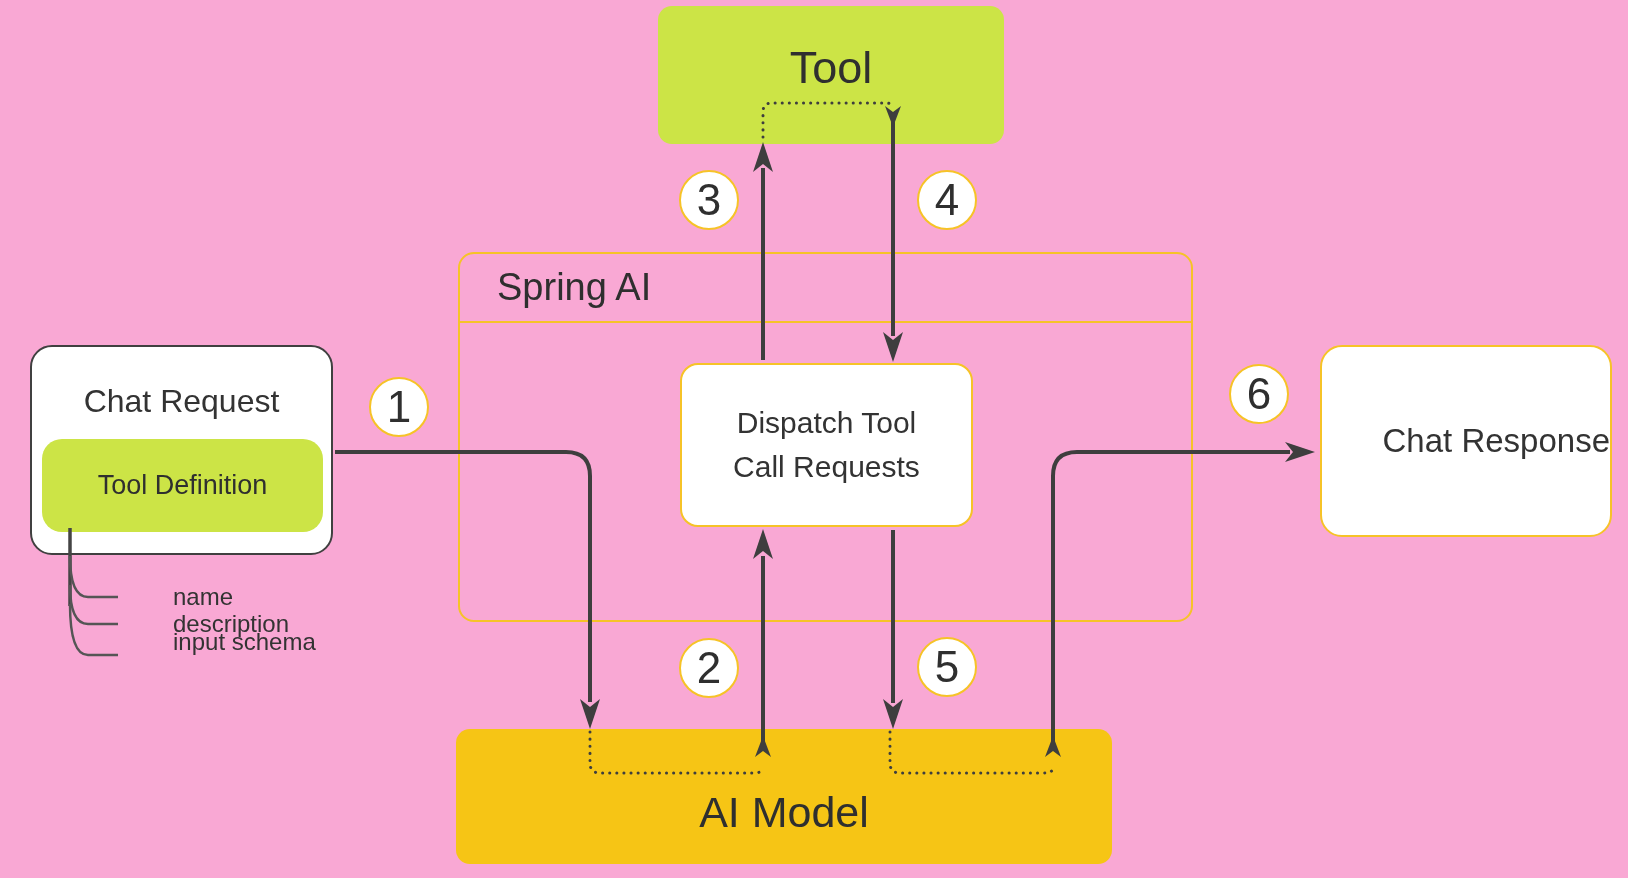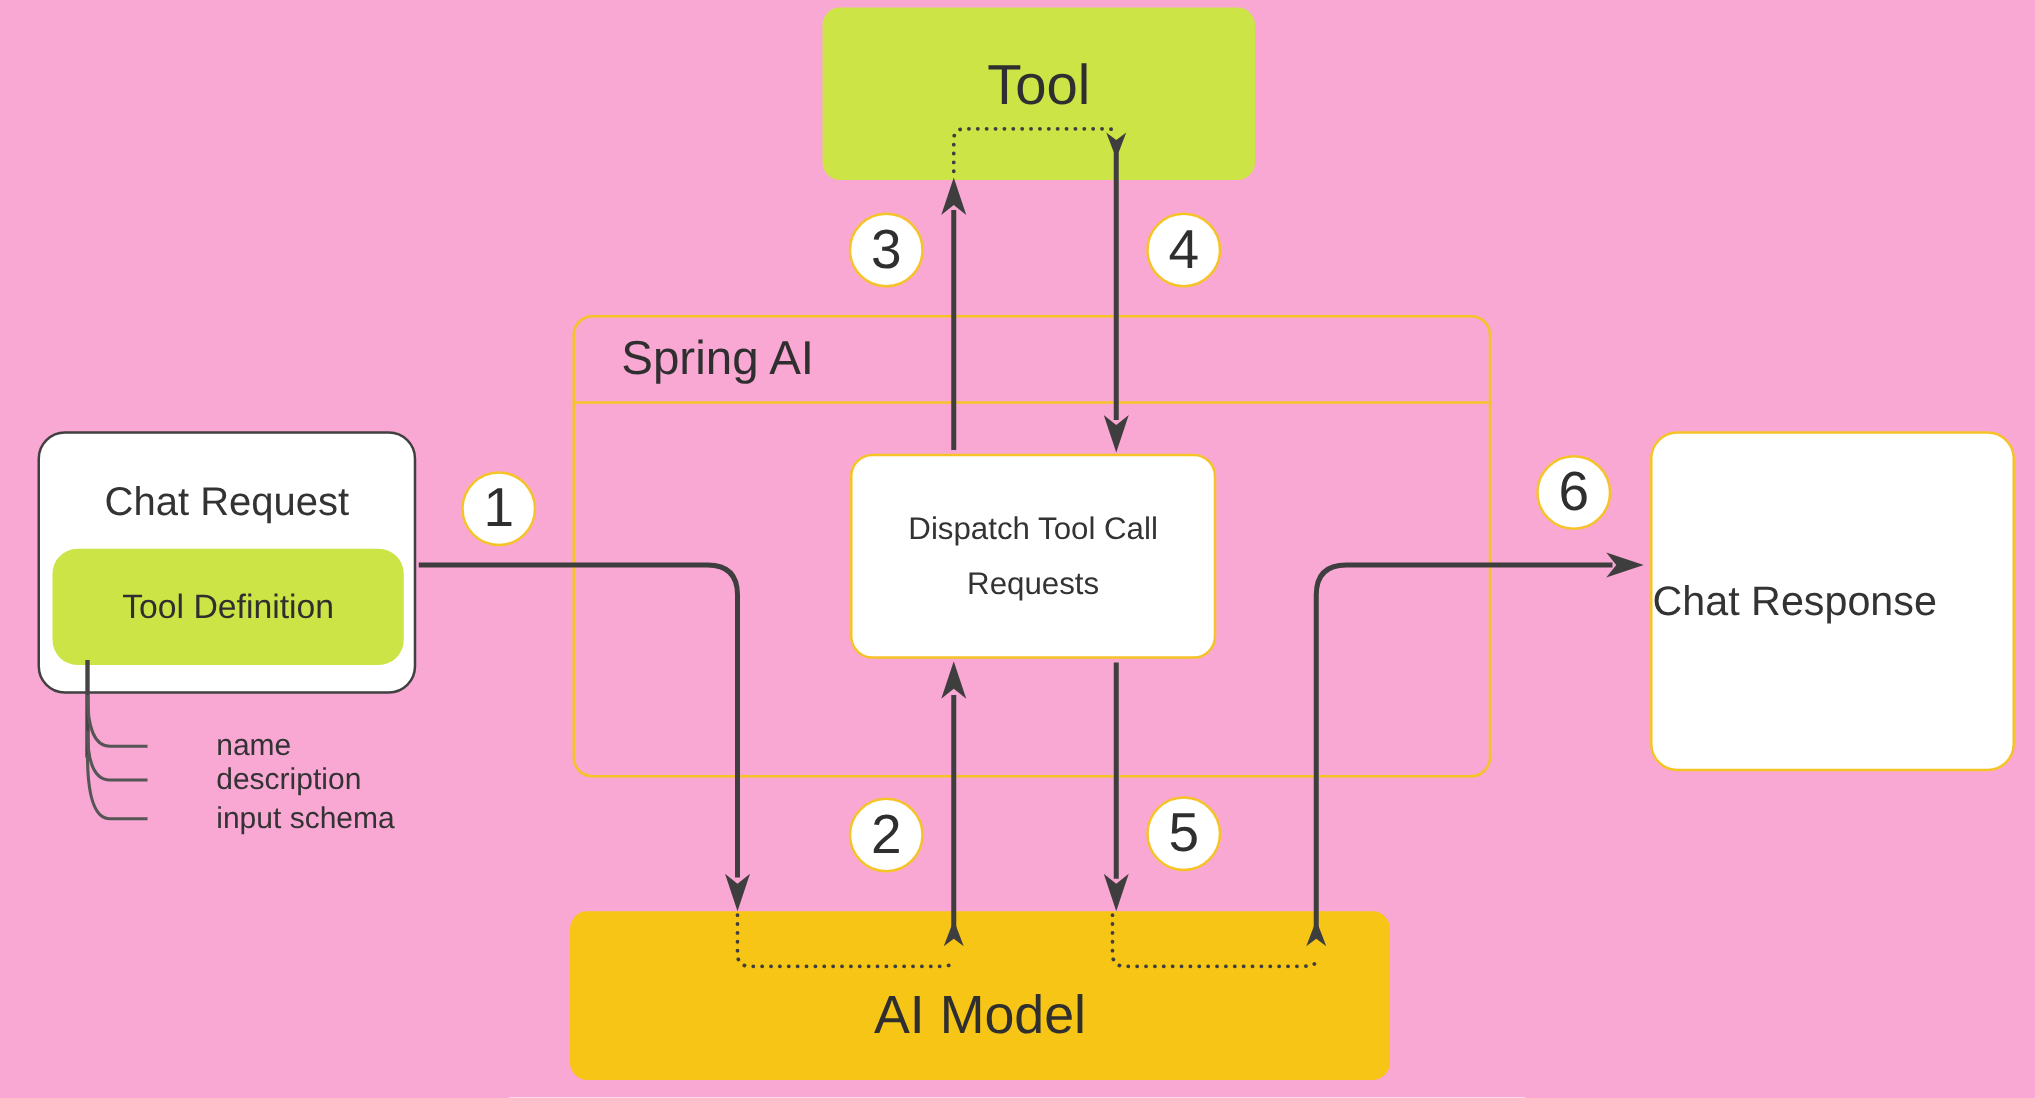--- a/index.html
+++ b/index.html
@@ -33,59 +33,59 @@
     display: flex; align-items: center;
     padding-left: 37px; box-sizing: border-box;
   }
   .spring-title { font-size: 38px; color: #2f2f2f; }
   .dispatch-box {
     left: 680px; top: 363px; width: 293px; height: 164px;
     background: #ffffff; border: 2px solid #F6C327; border-radius: 18px;
     display: flex; align-items: center; justify-content: center;
     text-align: center;
   }
-  .dispatch-label { width: 220px; font-size: 25px; line-height: 44px; color: #333; }
+  .dispatch-label { width: 220px; font-size: 30px; line-height: 44px; color: #333; }
   .chat-request-box {
     left: 30px; top: 345px; width: 303px; height: 210px;
     background: #ffffff; border: 2px solid #404040; border-radius: 22px;
   }
   .chat-request-title {
     position: absolute; left: 0; right: 0; top: 36px;
     text-align: center; font-size: 32px; color: #333;
   }
   .tool-def-box {
     position: absolute; left: 10px; top: 92px; width: 281px; height: 93px;
     background: #CCE446; border-radius: 20px;
     display: flex; align-items: center; justify-content: center;
     font-size: 27px; color: #2f2f2f;
   }
   .chat-response-box {
-    left: 1320px; top: 345px; width: 292px; height: 272px;
+    left: 1320px; top: 345px; width: 292px; height: 192px;
     background: #ffffff; border: 2px solid #F6C327; border-radius: 22px;
-    display: flex; align-items: center; justify-content: flex-start;
+    display: flex; align-items: center; justify-content: flex-end;
     font-size: 33px; color: #333;
   }
   .ai-model-box {
     left: 456px; top: 729px; width: 656px; height: 135px;
     background: #F6C515; border-radius: 14px;
     display: flex; align-items: center; justify-content: center;
     padding-top: 32px;
     font-size: 43px; color: #2f2f2f;
   }
 
   
   .field-label {
     position: absolute; left: 125px;
     font-size: 24px; line-height: 28px; color: #333;
     white-space: nowrap;
     margin-left: 48px;
   }
   .field-name { top: 583px; }
   .field-description { top: 610px; }
-  .field-schema { top: 641px; text-align: center; }
+  .field-schema { top: 628px; text-align: center; }
 
   
   .badge {
     position: absolute; width: 56px; height: 56px;
     border: 2.5px solid #F6C327; border-radius: 50%;
     background: #ffffff;
     display: flex; align-items: center; justify-content: center;
     font-size: 44px; color: #2f2f2f;
   }
   .badge-1 { left: 369px; top: 377px; }

